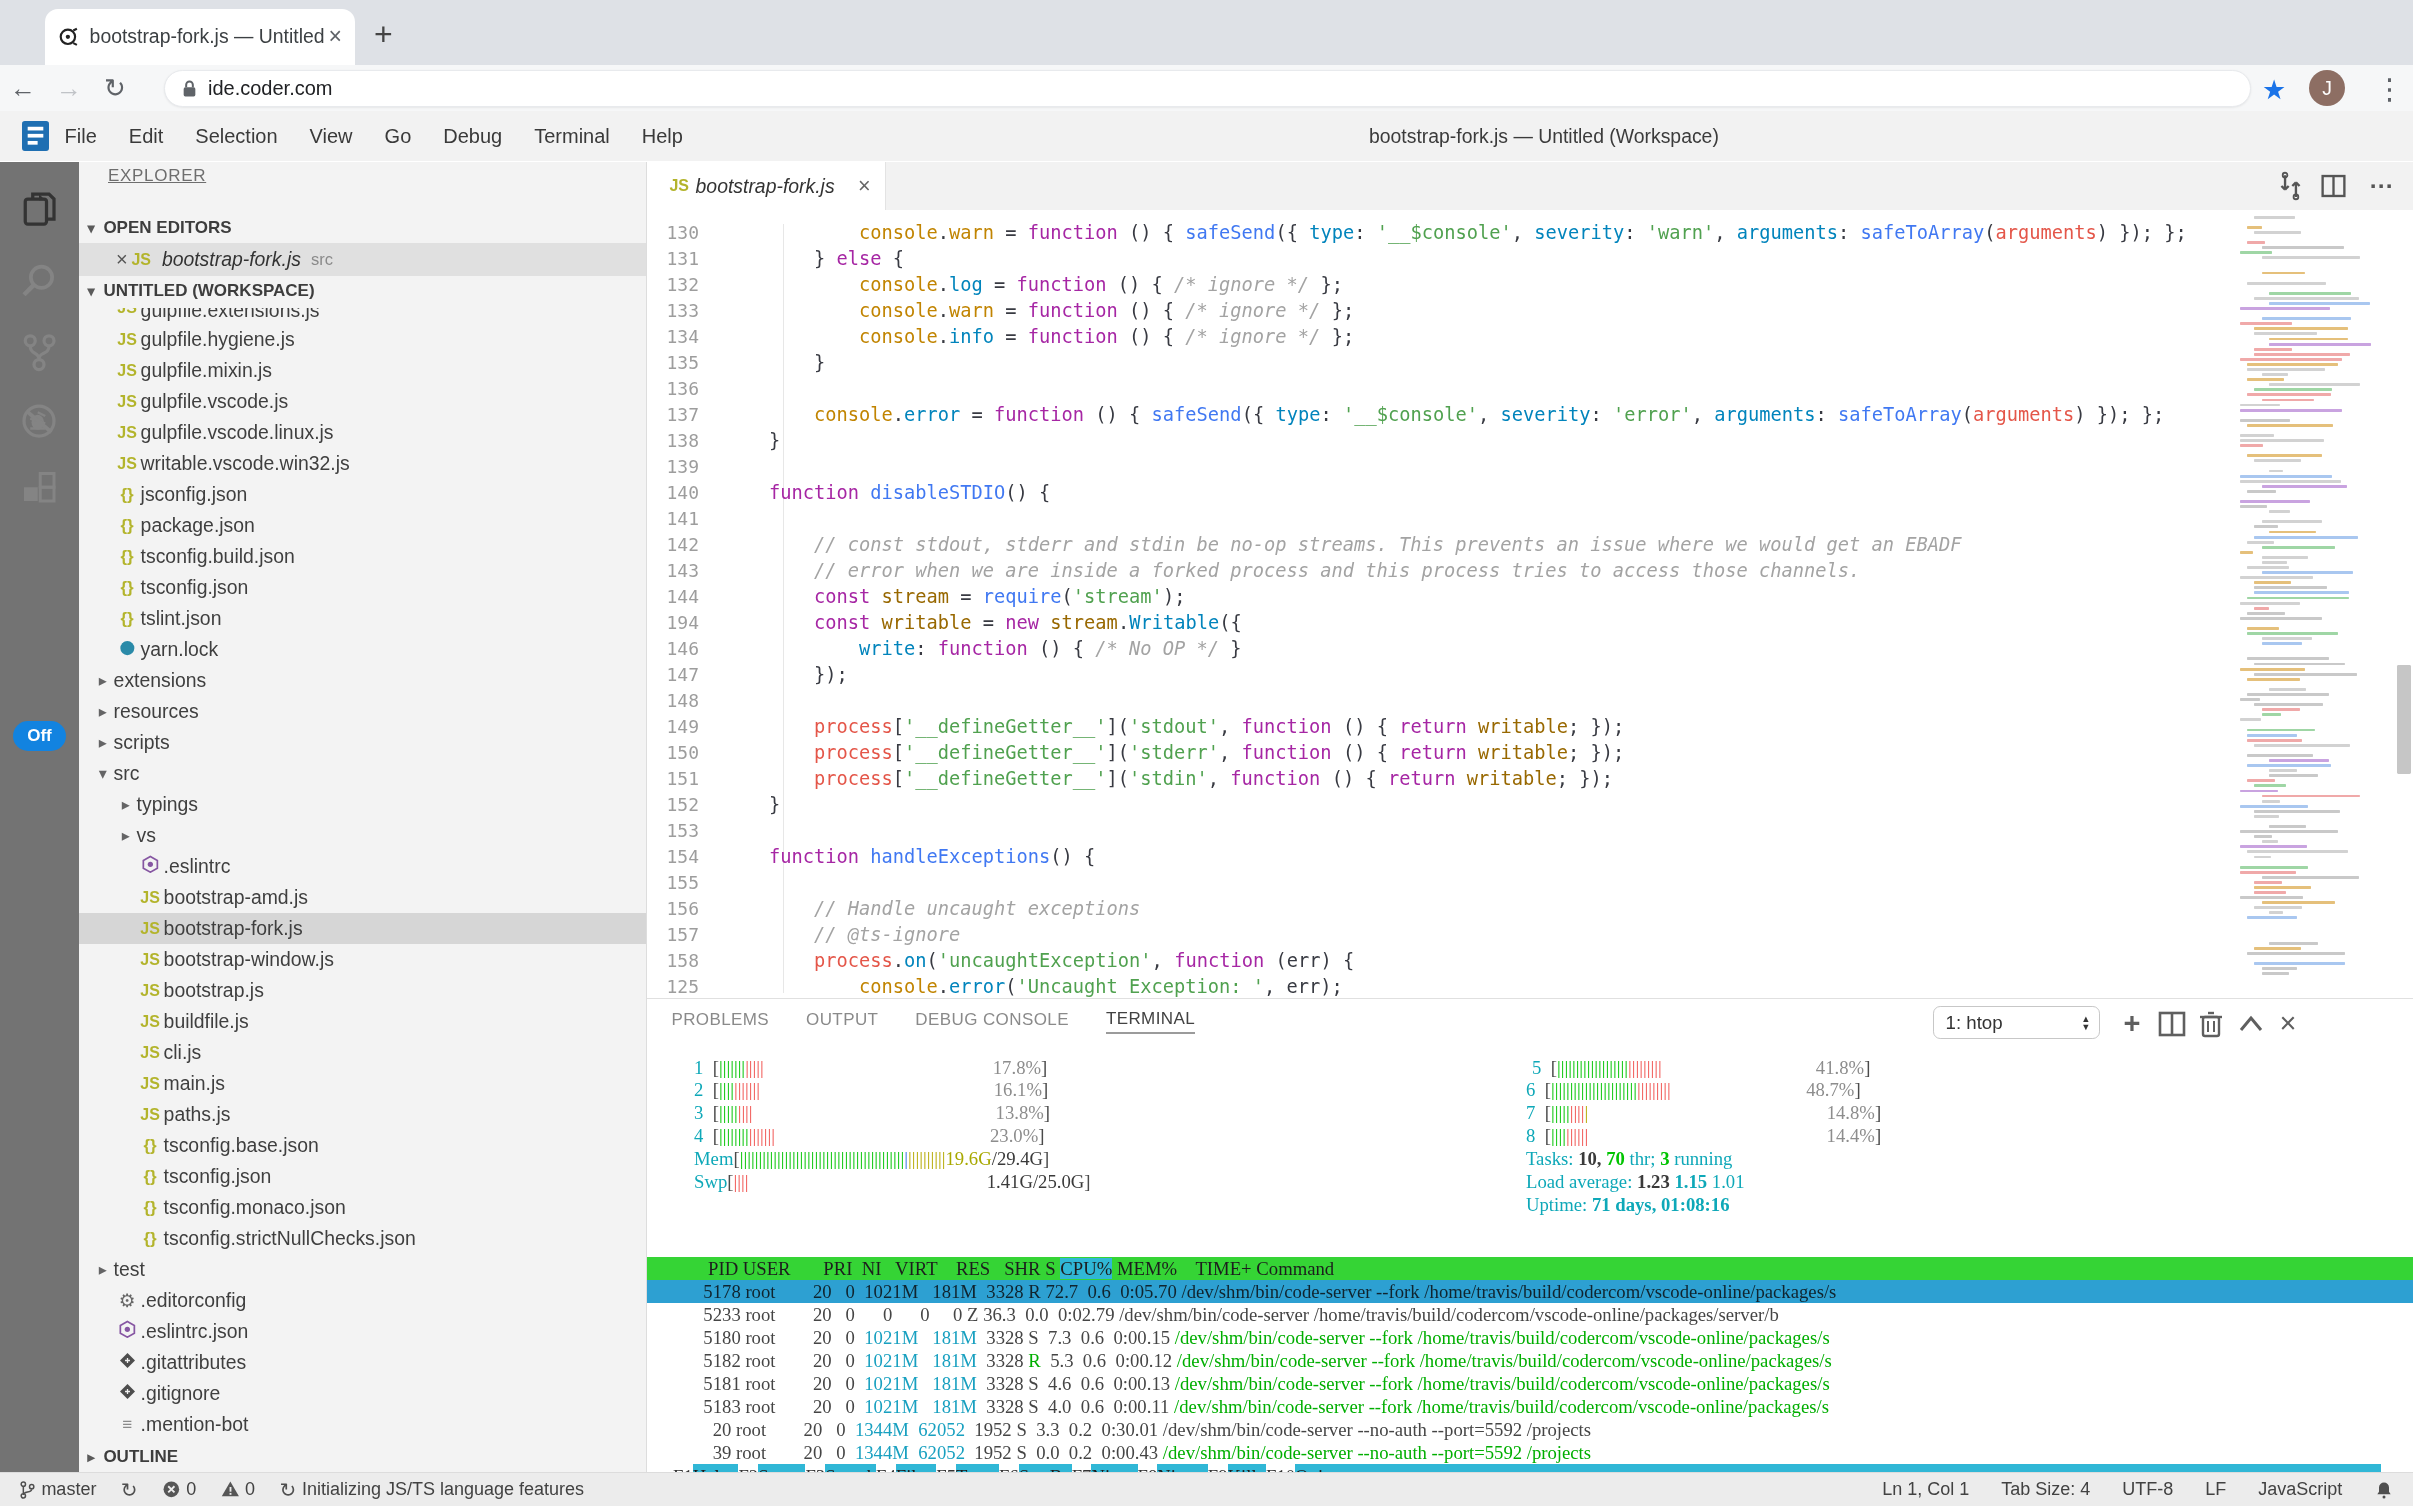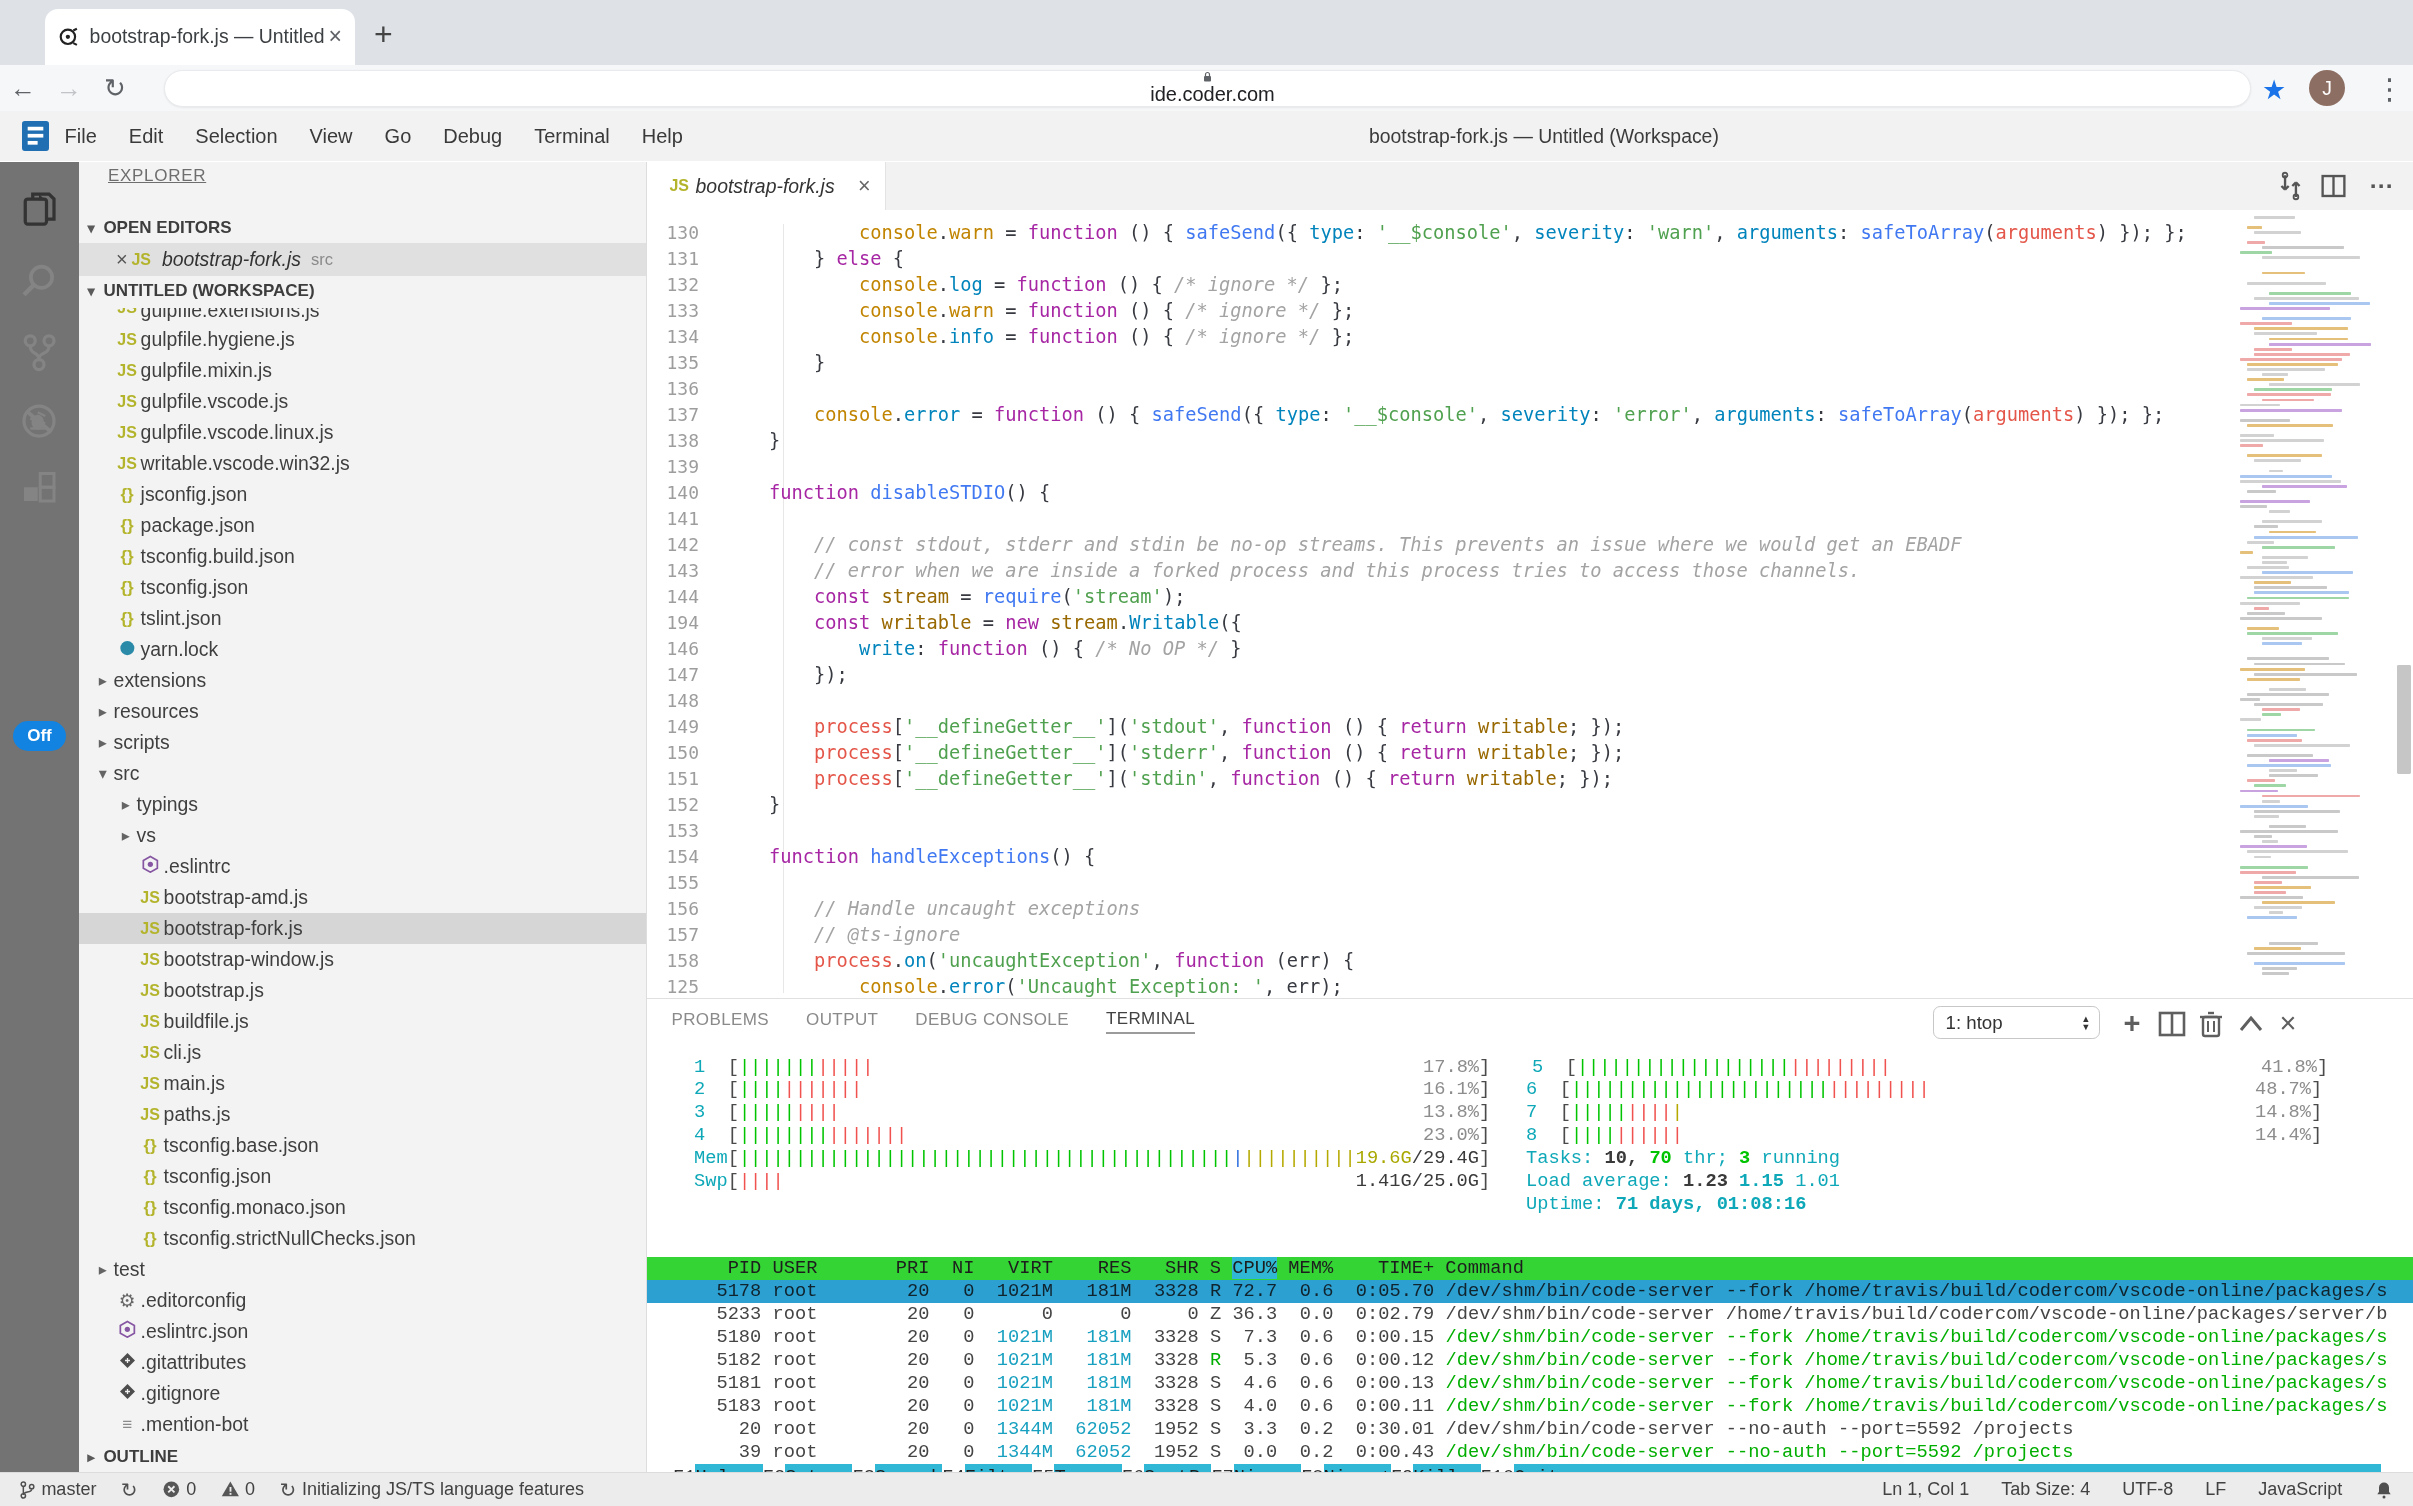--- a/index.html
+++ b/index.html
@@ -12,21 +12,21 @@
   #tabstrip { left:0; top:0; width:2413px; height:65px; background:#dee1e6; }
   #btab { left:45px; top:8.6px; width:310px; height:56px; background:#fff;
     border-radius:13px 13px 0 0; display:flex; align-items:center; padding:0 13px; }
   #btab-title { font-size:19.4px; color:#3c4043; white-space:nowrap; overflow:hidden; flex:1; margin-left:10px; }
   .xbtn { color:#5f6368; font-size:23px; line-height:1; cursor:default; }
   #newtab { left:374px; top:16px; font-size:32px; color:#444; }
   #toolbar { left:0; top:65px; width:2413px; height:47px; background:#f6f7f8; display:flex; align-items:center; }
   .navic { font-size:26px; color:#5f6368; width:46px; text-align:center; }
   .navic.dis { color:#c0c3c7; }
   #omnibox { left:164px; top:70px; width:2087px; height:37px; background:#fff; border:0.7px solid #e8eaed;
-    border-radius:21.6px; display:flex; align-items:center; padding:0 16px; box-shadow:0 0.7px 2.2px rgba(0,0,0,.08);flex-direction:column; }
+    border-radius:21.6px; display:flex; align-items:center; padding:0 16px; box-shadow:0 0.7px 2.2px rgba(0,0,0,.08); }
   #urltext { font-size:20px; color:#202124; margin-left:10px; }
   #star { left:2262px; top:74px; font-size:27px; color:#1a73e8; }
   #avatar { left:2309px; top:70px; width:36px; height:36px; border-radius:50%; background:#8d6e63;
     color:#fff; font-size:19.4px; display:flex; align-items:center; justify-content:center; }
   #bmenu { left:2375px; top:72px; font-size:29px; color:#5f6368; }
 
   
   #menubar { left:0; top:111px; width:2413px; height:50px; background:#f2f2f2; display:flex; align-items:center; }
   #applogo { margin-left:21.6px; }
   .menu-item { font-size:20px; color:#3a3a3a; padding:0 16px; }
@@ -95,21 +95,21 @@
   
   #panel { position:absolute; left:0; top:836px; width:100%; height:474px; background:#fff; border-top:0.7px solid #e0e0e0; }
   #ptabs { position:absolute; left:24.4px; top:0; height:45px; display:flex; gap:37px; align-items:center; }
   .ptab { font-size:17px; color:#8a8a8a; letter-spacing:0.4px; padding-bottom:2.9px; }
   .ptab.active { color:#424242; border-bottom:2.2px solid #9b9b9b; }
   #tdrop { position:absolute; left:1286px; top:7.2px; width:167px; height:33px; border:0.7px solid #c7c7c7;
     border-radius:7.2px; background:#fff; display:flex; align-items:center; font-size:18.7px; color:#333; }
   #tdrop .dtext { margin-left:11.5px; flex:1; }
   #tdrop .arrows { margin-right:8.6px; display:flex; flex-direction:column; font-size:9.3px; line-height:8px; color:#333; }
   .picon { position:absolute; top:8.6px; width:32px; height:32px; color:#5f5f5f; display:flex; align-items:center; justify-content:center; }
-  #term { position:absolute; left:0; top:45px; width:100%; height:430px; font-family:Liberation Mono, monospace;
+  #term { position:absolute; left:0; top:45px; width:100%; height:430px; font-family:Liberation Serif, serif;
     font-size:18.7px; }
   .tline { position:absolute; height:23px; line-height:23px; white-space:pre; }
   .c-cyan { color:#0ea8b8; }  .c-br { color:#4a4a4a; }  .c-pct { color:#8d8d8d; }
   .c-g { color:#00c400; }  .c-r { color:#f0524f; }  .c-y { color:#b5a900; }  .c-b { color:#2f6fe0; }
   .c-dk { color:#3a3a3a; } .c-bold { font-weight:bold; }
   .c-olv { color:#a8a800; }
   #httable { position:absolute; left:0; top:213px; width:100%; }
   .ht-row { height:23px; line-height:23px; white-space:pre; padding-left:47px; color:#454545; }
   .ht-row.head { background:#35d435; color:#1d1d1d; }
   .ht-row.selrow { background:#2da0d2; }

